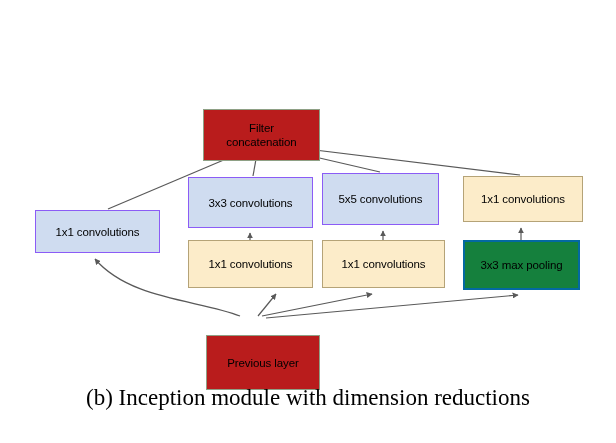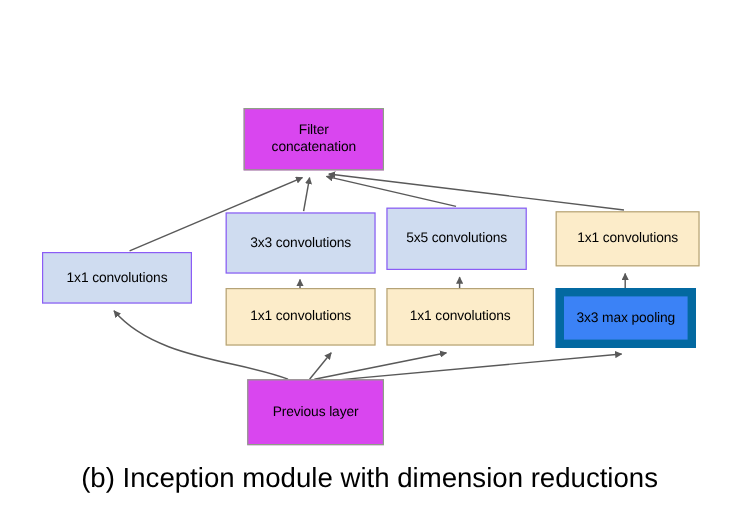--- a/index.html
+++ b/index.html
@@ -30,42 +30,43 @@
     justify-content: center;
     text-align: center;
     font-family: "Liberation Sans", sans-serif;
     font-size: 11.5px;
     line-height: 14px;
     color: #000000;
     letter-spacing: -0.1px;
     z-index: 3;
   }
   .node-green {
-    background: #d946ef;
+    background: #b91c1c;
     border: 1px solid #8ea085;
+    margin-top: 19px;
   }
   .node-blue {
     background: #cfdcf0;
     border: 1px solid #8b5cf6;
   }
   .node-yellow {
     background: #fcecc9;
     border: 1px solid #b5a377;
   }
   .node-pink {
-    background: #3b82f6;
-    border: 7px solid #0369a1;
+    background: #15803d;
+    border: 2px solid #0369a1;
   }
   .caption {
     position: absolute;
     left: 0;
     top: 385px;
     width: 616px;
     text-align: center;
-    font-family: Liberation Sans, sans-serif;
+    font-family: Liberation Serif, serif;
     font-size: 23px;
     color: #000000;
     z-index: 4;
   }
 </style>
 </head>
 <body>
 
 <div id="page">
 

